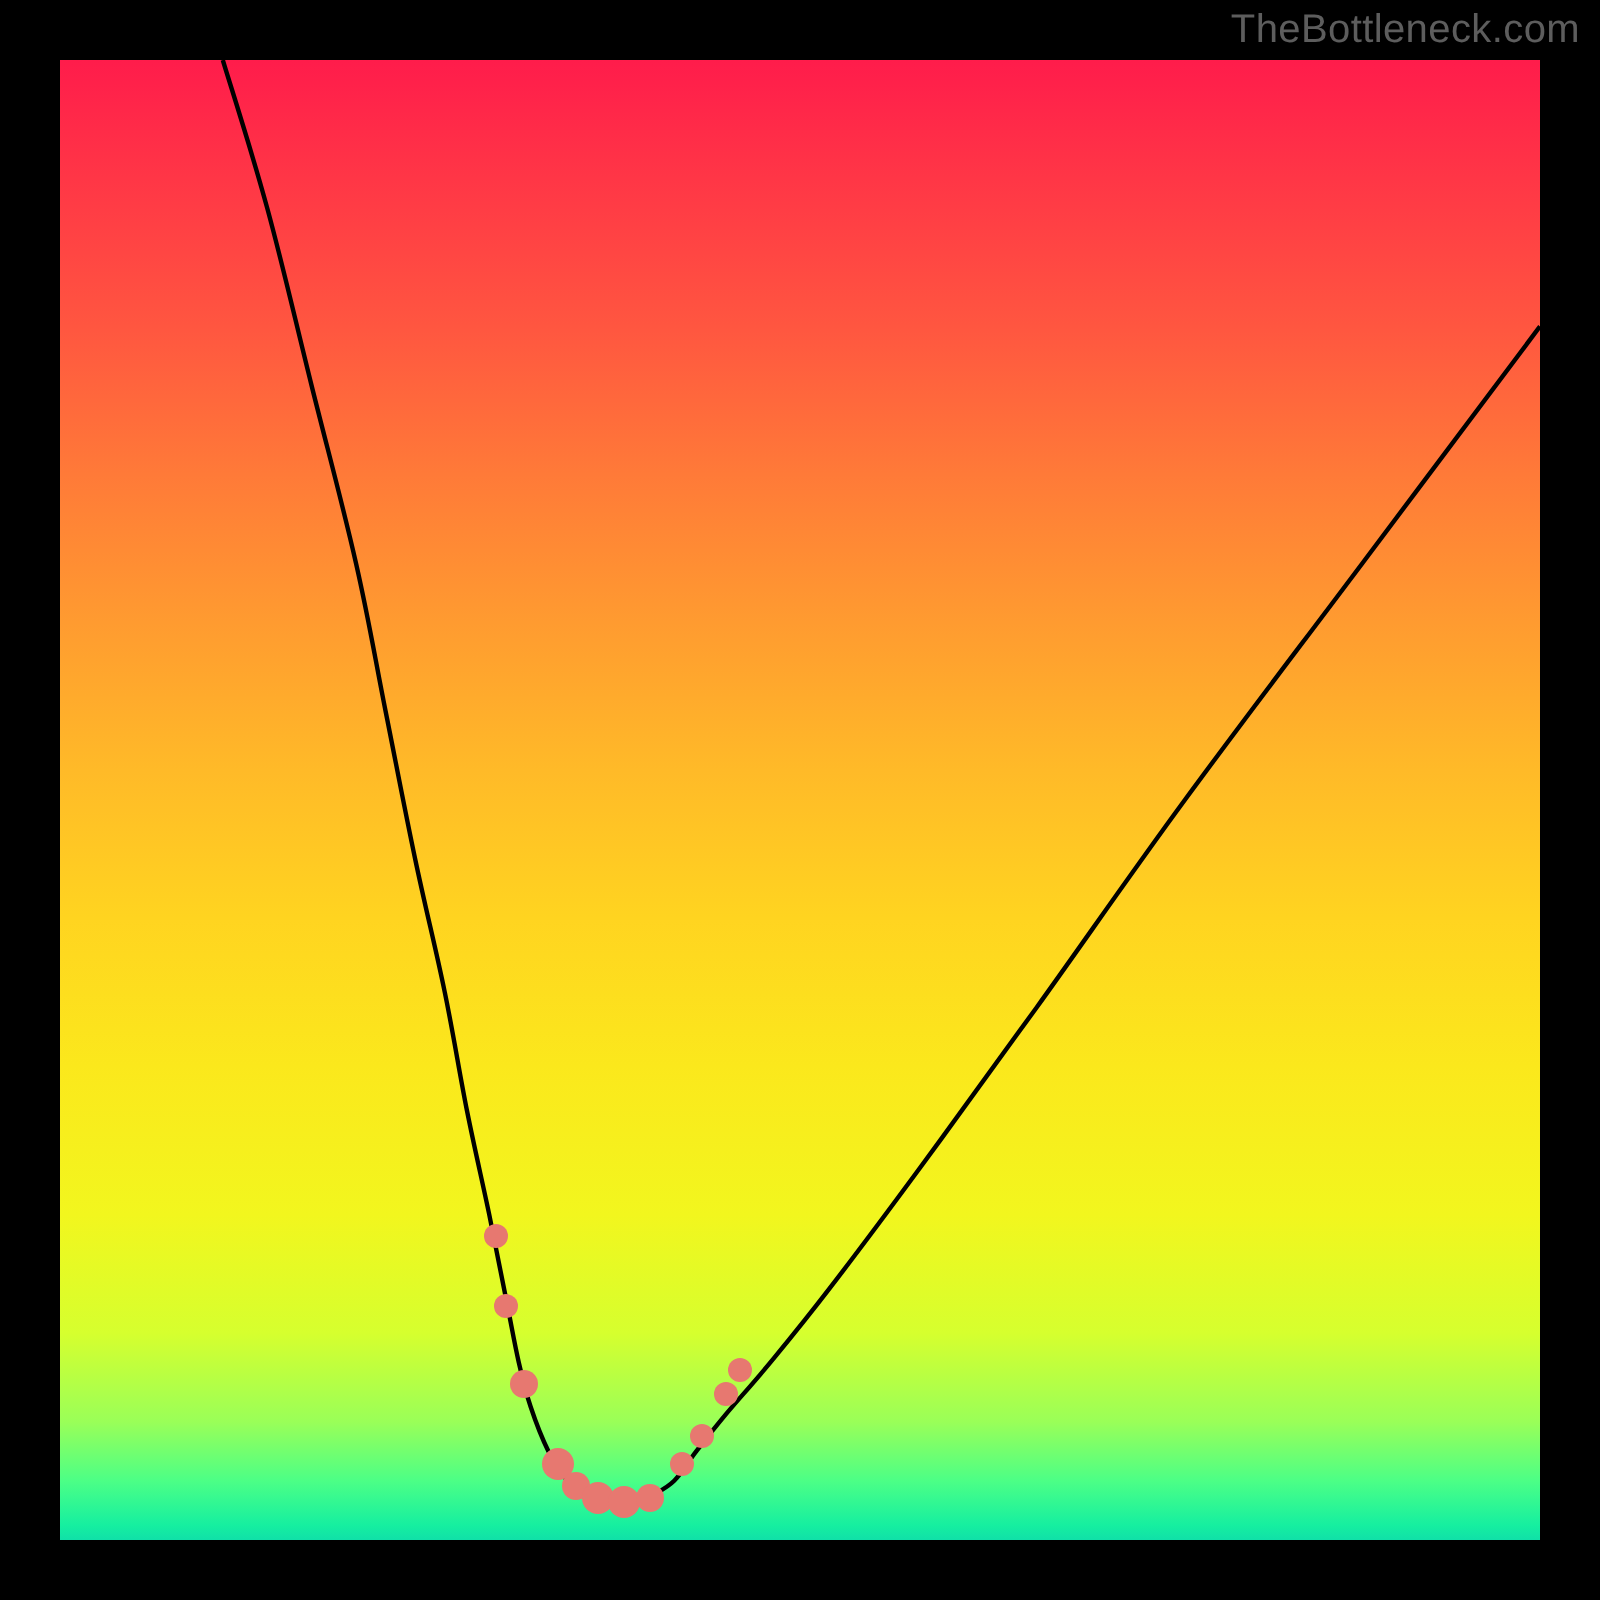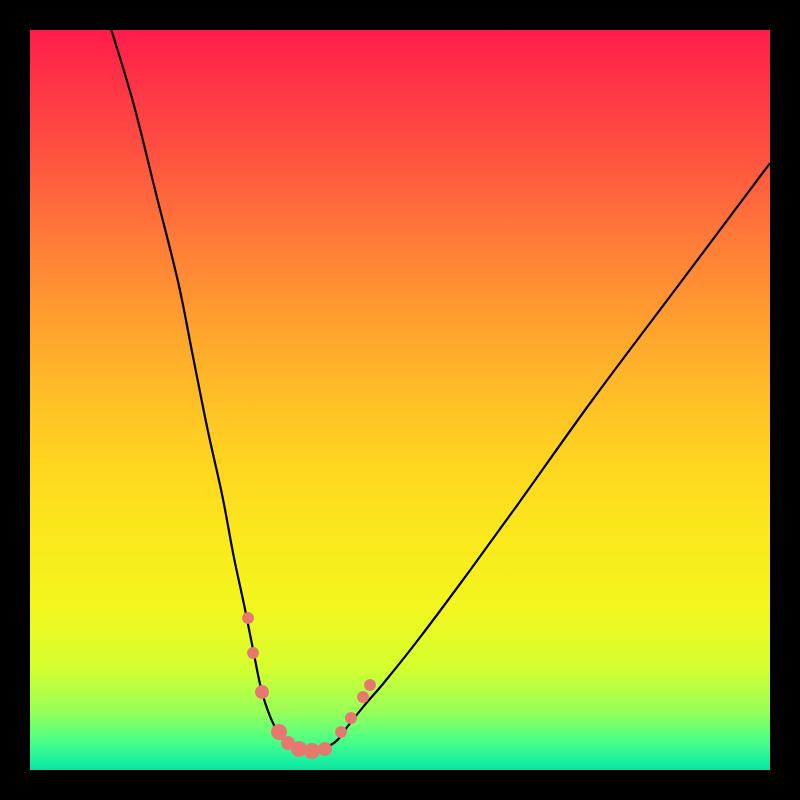--- a/index.html
+++ b/index.html
@@ -74,20 +74,21 @@
     display: block;
     background: #e77870;
     border-radius: 50%;
   }
 </style>
 </head>
 <body>
 
 <div class="frame">
 
+  <div class="watermark">TheBottleneck.com</div>
 
   <div class="plot-area">
     <div class="gradient-bg"></div>
 
     <svg class="curves" viewBox="0 0 740 740" preserveAspectRatio="none">
       <path id="path-left" fill="none" stroke="#000" stroke-width="2.2" d="M 81.40 0.00 C 85.40 13.32, 95.61 44.70, 103.60 74.00 C 111.59 103.30, 117.81 130.83, 125.80 162.80 C 133.79 194.77, 141.34 222.30, 148.00 251.60 C 154.66 280.90, 157.47 298.96, 162.80 325.60 C 168.13 352.24, 172.27 374.29, 177.60 399.60 C 182.93 424.91, 187.74 443.56, 192.40 466.20 C 197.06 488.84, 199.50 505.42, 203.50 525.40 C 207.50 545.38, 211.00 559.88, 214.60 577.20 C 218.20 594.52, 220.82 608.28, 223.48 621.60 C 226.14 634.92, 227.27 641.88, 229.40 651.20 C 231.53 660.52, 232.66 665.41, 235.32 673.40 C 237.98 681.39, 240.87 688.94, 244.20 695.60 C 247.53 702.26, 250.09 706.40, 253.82 710.40 C 257.55 714.40, 262.92 716.47, 264.92 717.80"></path>
       <path id="path-floor" fill="none" stroke="#000" stroke-width="2.2" d="M 264.92 717.80 C 265.85 718.07, 267.84 718.75, 270.10 719.28 C 272.36 719.81, 274.84 720.49, 277.50 720.76 C 280.16 721.03, 282.24 721.03, 284.90 720.76 C 287.56 720.49, 290.30 719.81, 292.30 719.28 C 294.30 718.75, 295.33 718.07, 296.00 717.80"></path>
       <path id="path-right" fill="none" stroke="#000" stroke-width="2.2" d="M 296.00 717.80 C 298.00 716.47, 303.10 714.40, 307.10 710.40 C 311.10 706.40, 313.54 701.59, 318.20 695.60 C 322.86 689.61, 326.34 685.09, 333.00 677.10 C 339.66 669.11, 345.88 662.52, 355.20 651.20 C 364.52 639.88, 371.48 631.52, 384.80 614.20 C 398.12 596.88, 410.55 580.31, 429.20 555.00 C 447.85 529.69, 464.42 506.90, 488.40 473.60 C 512.38 440.30, 533.10 409.96, 562.40 370.00 C 591.70 330.04, 619.23 294.22, 651.20 251.60 C 683.17 208.98, 724.02 154.51, 740.00 133.20"></path>
     </svg>
 

